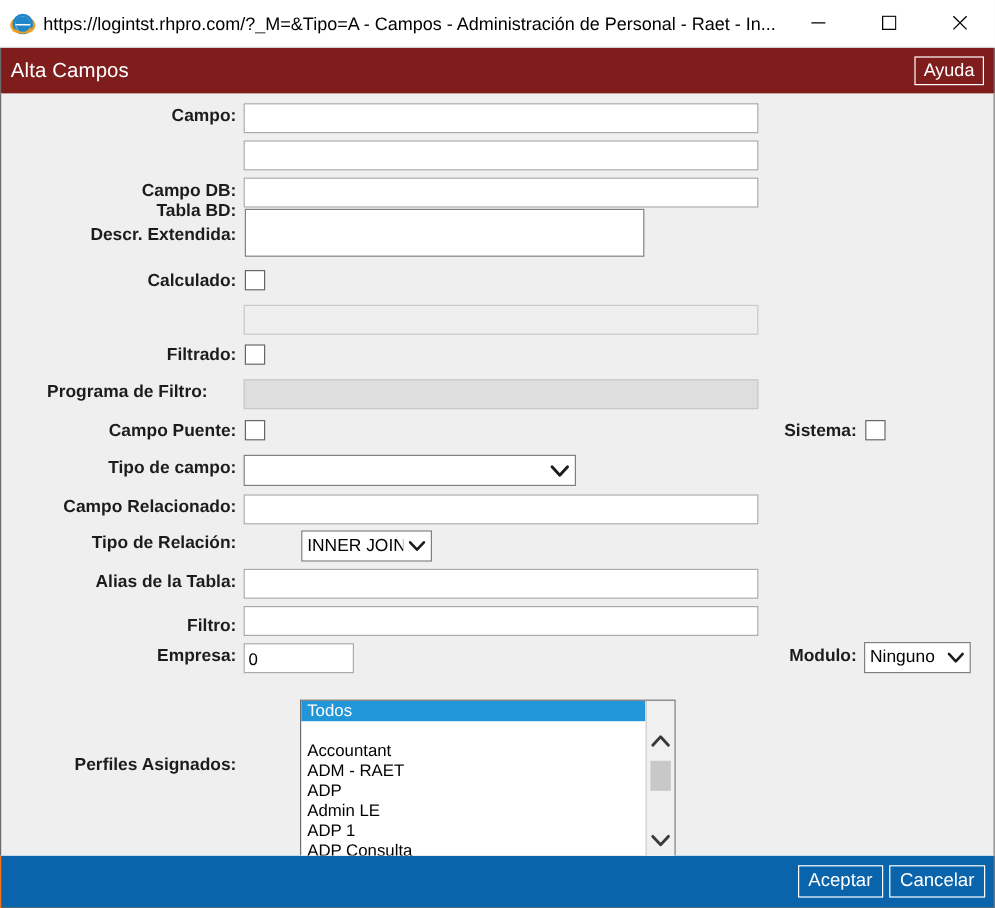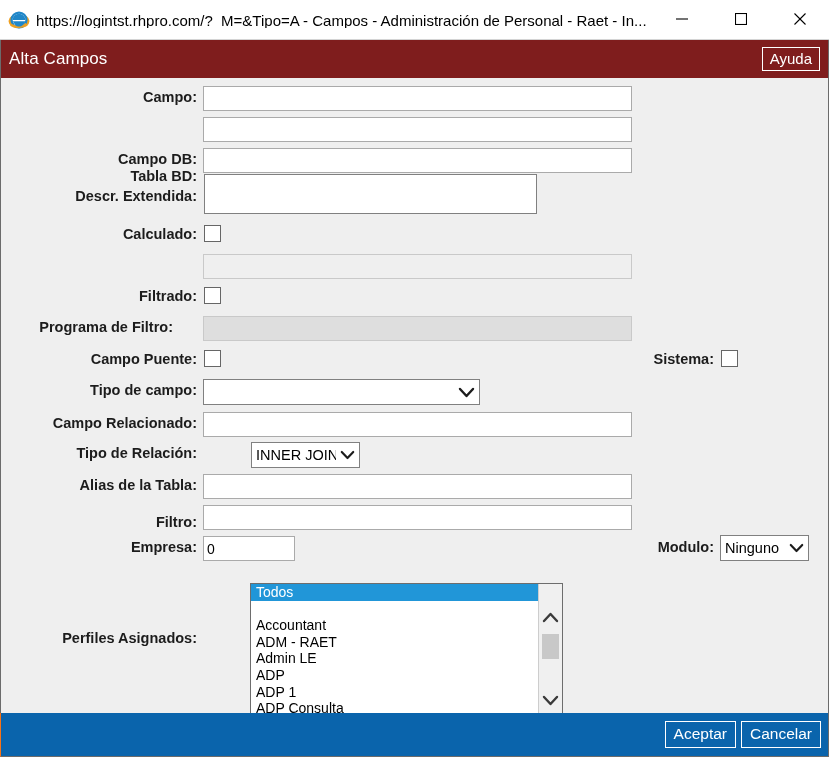--- a/index.html
+++ b/index.html
@@ -421,22 +421,22 @@
     <div class="row" style="left:0; top:552px; width:202px;">
       <div class="lbl" style="width:202px;">Perfiles Asignados:</div>
     </div>
 
     <div class="listbox" style="left:202px; top:505px; width:313px; height:151px;margin-left:47px;">
       <ul class="listitems" id="perfiles-list">
           <li class="sel-item" style="background: rgb(33, 150, 216);">Todos</li>
           <li class="blank">&nbsp;</li>
           <li>Accountant</li>
           <li>ADM - RAET</li>
+          <li>ADP</li>
           <li>Admin LE</li>
-          <li>ADP</li>
           <li>ADP 1</li>
           <li>ADP Consulta</li>
           <li>ADP FULL</li>
         </ul>
       <div class="vscroll">
         <div class="vs-arrow vs-up">
           <svg width="17" height="11" viewBox="0 0 17 11">
               <polyline points="2,9 8.5,2 15,9" fill="none" stroke="#3a3a3a" stroke-width="2.4" stroke-linecap="round" stroke-linejoin="round"></polyline>
             </svg>
         </div>

